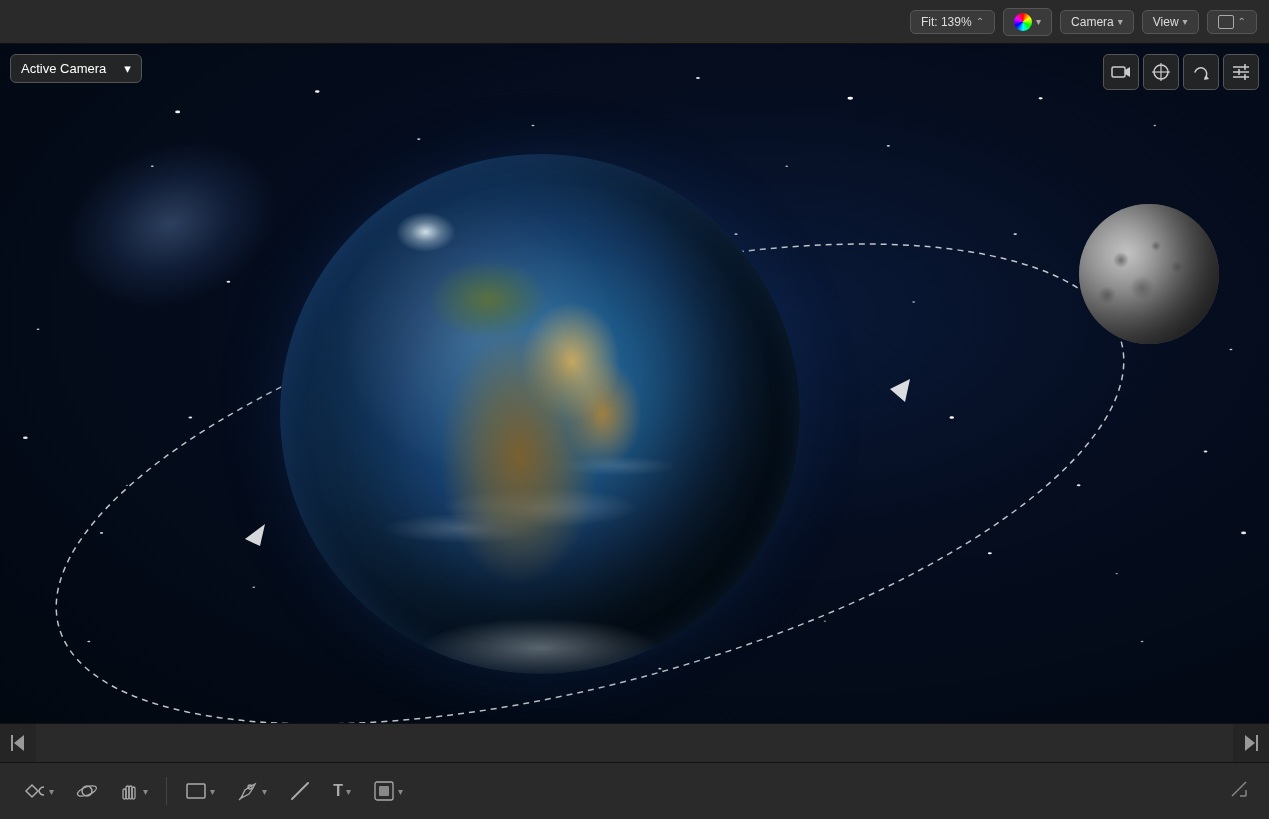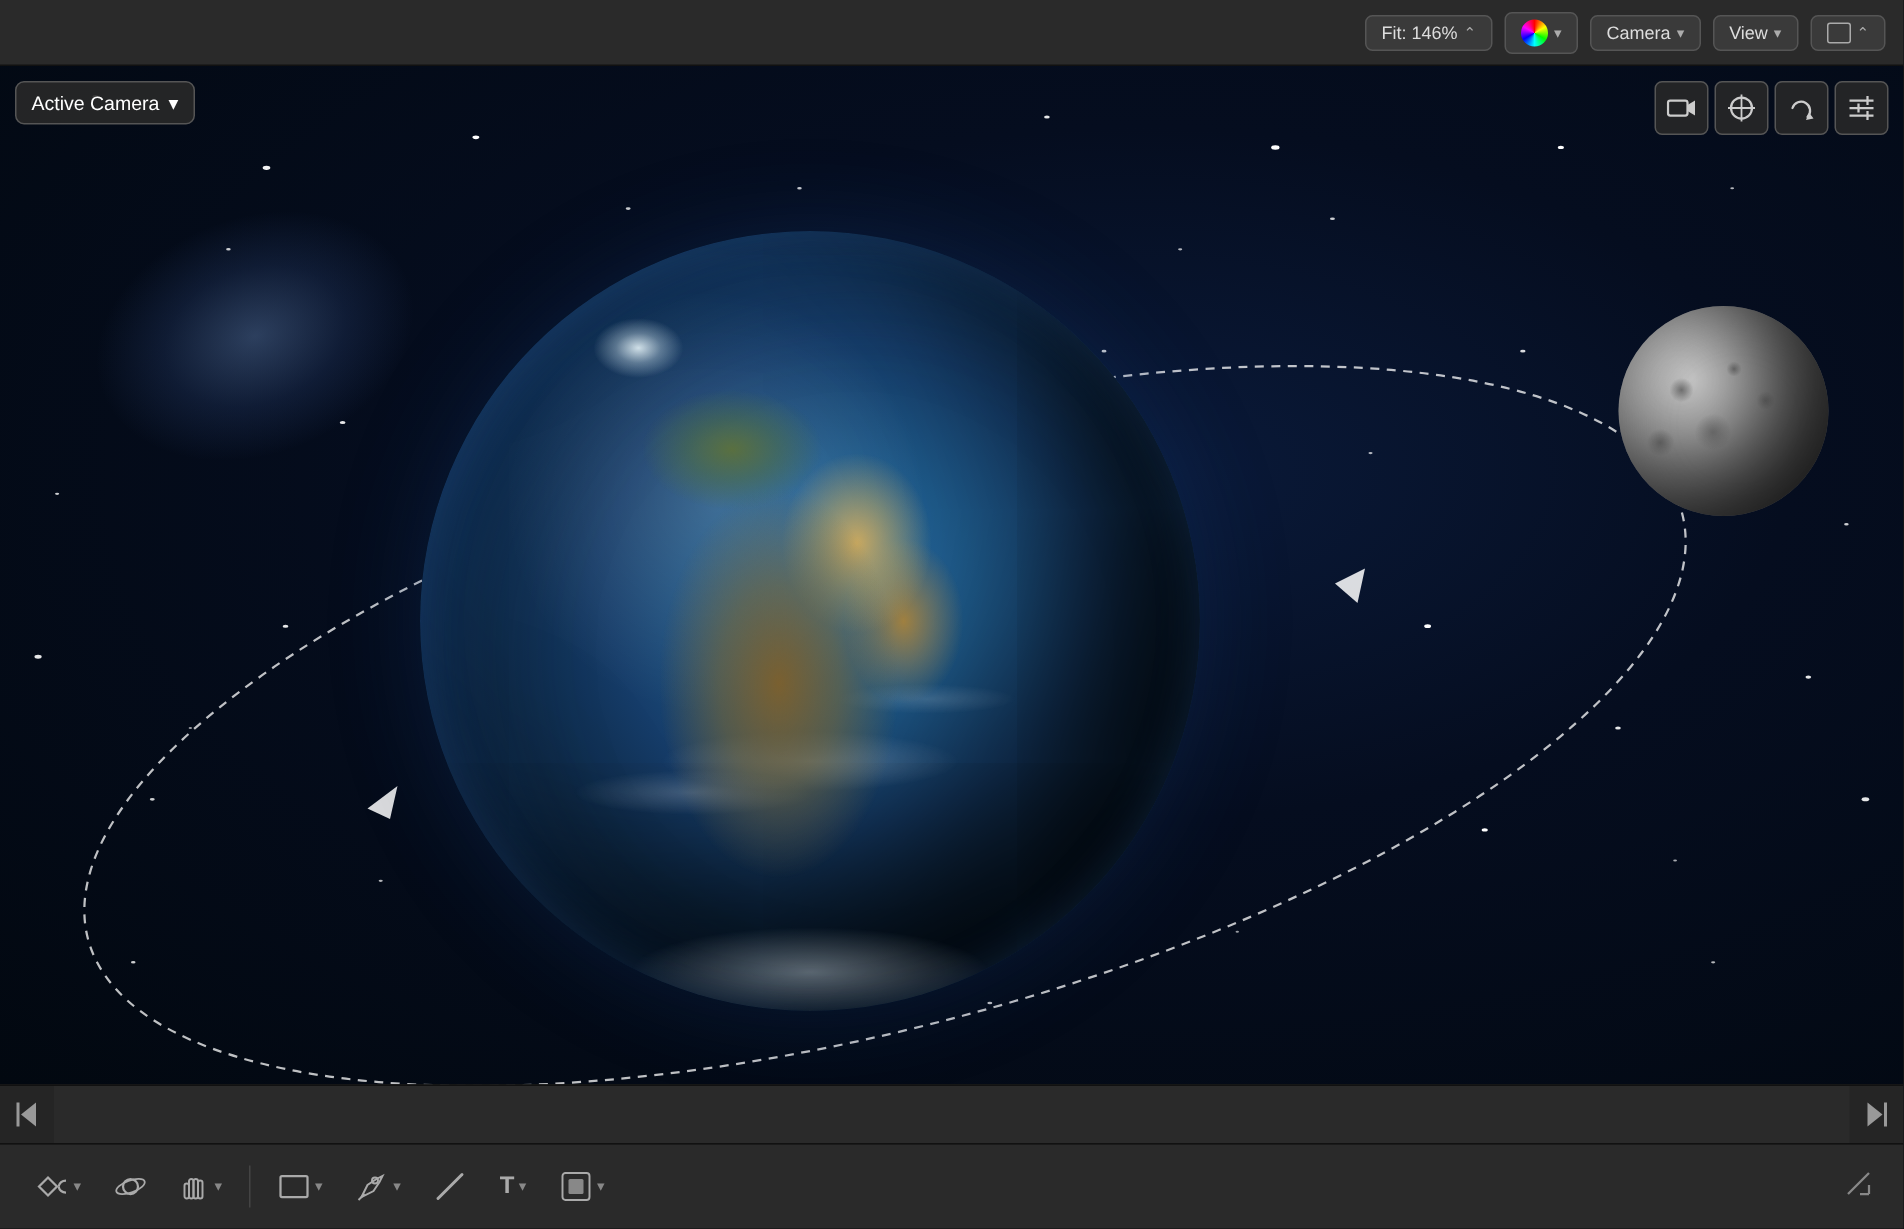--- a/index.html
+++ b/index.html
@@ -203,21 +203,21 @@
       pointer-events: none;
     }
 
     
     .camera-dropdown {
       position: absolute;
       top: 10px;
       left: 10px;
       display: flex;
       align-items: flex-end;
-      gap: 6px;
+      gap: 18px;
       background: rgba(40,40,40,0.9);
       border: 1px solid #555;
       border-radius: 6px;
       padding: 6px 10px;
       cursor: pointer;
       font-size: 13px;
       font-weight: 500;
       color: #fff;
       z-index: 10;
     }
@@ -323,21 +323,21 @@
       padding: 5px;
       cursor: nw-resize;
     }
 
   </style>
 </head>
 <body>
 
 <div class="top-toolbar">
   <div class="toolbar-btn">
-    <span>Fit: 146%</span>
+    <span>Fit: 139%</span>
     <span class="chevron">⌃</span>
   </div>
   <div class="toolbar-btn">
     <span style="width:18px;height:18px;border-radius:50%;background:conic-gradient(red,yellow,lime,cyan,blue,magenta,red);display:inline-block;vertical-align:middle;"></span>
     <span class="chevron">▾</span>
   </div>
   <div class="toolbar-btn">
     <span>Camera</span>
     <span class="chevron">▾</span>
   </div>

